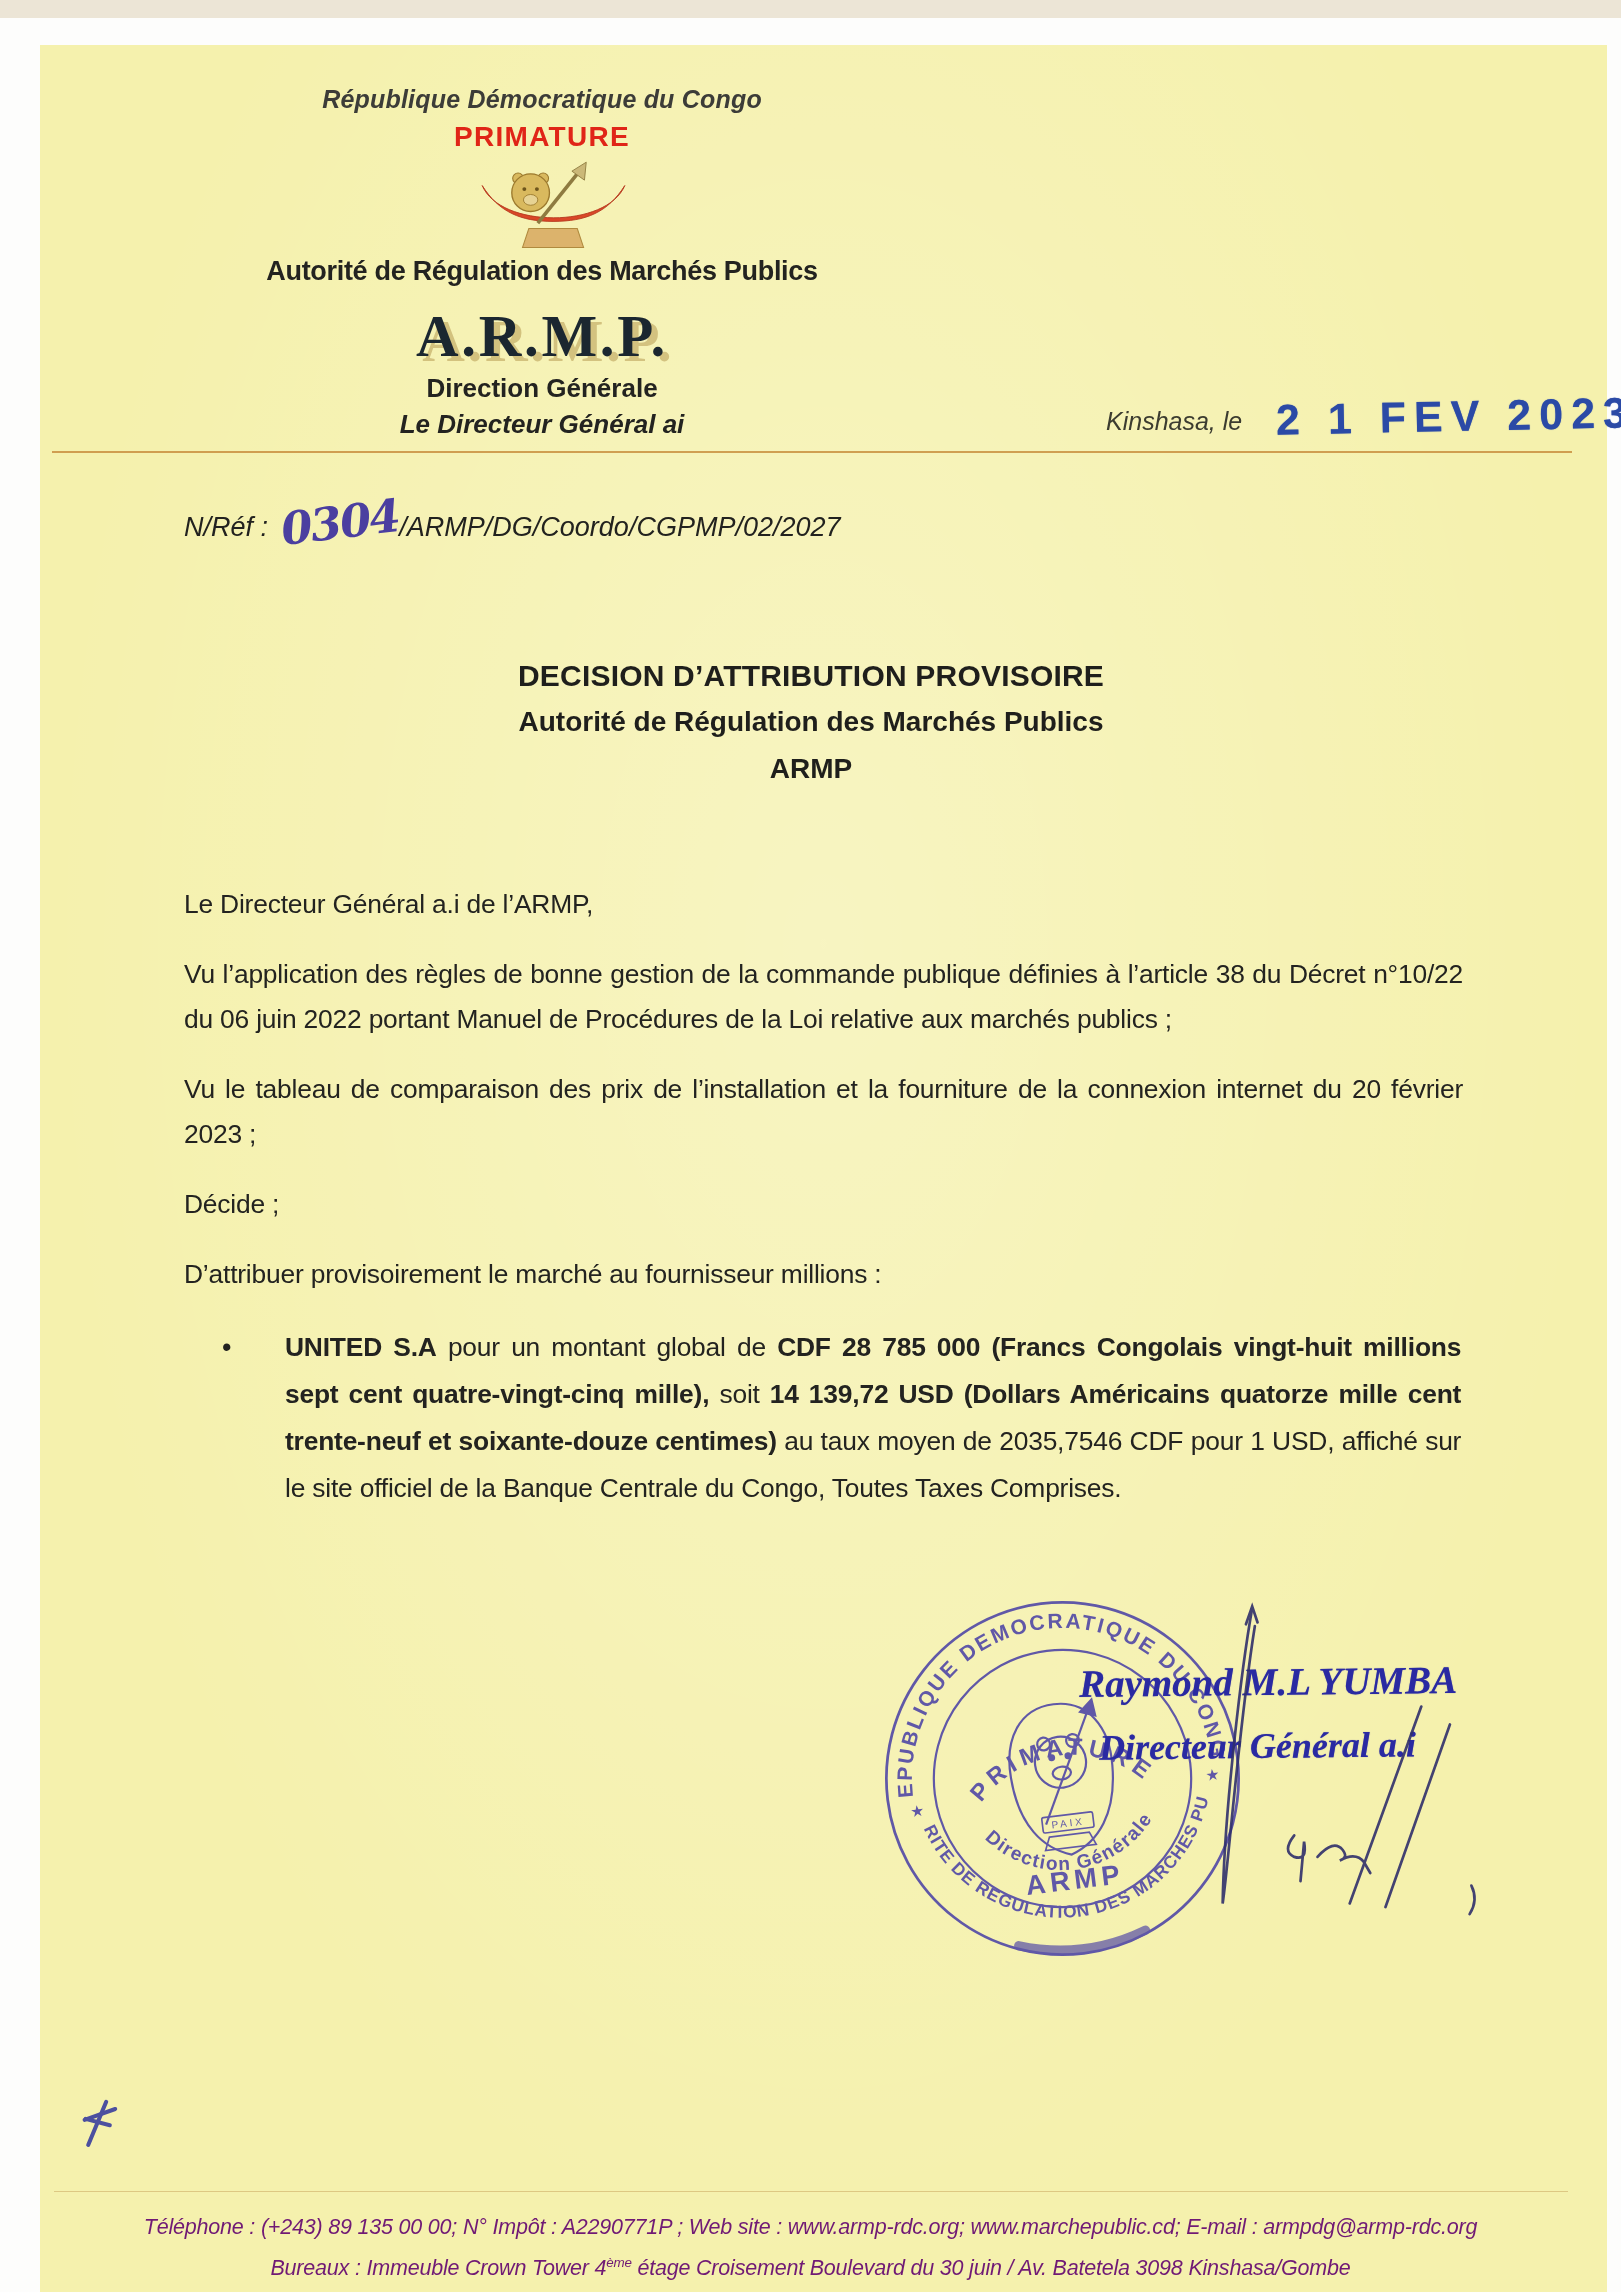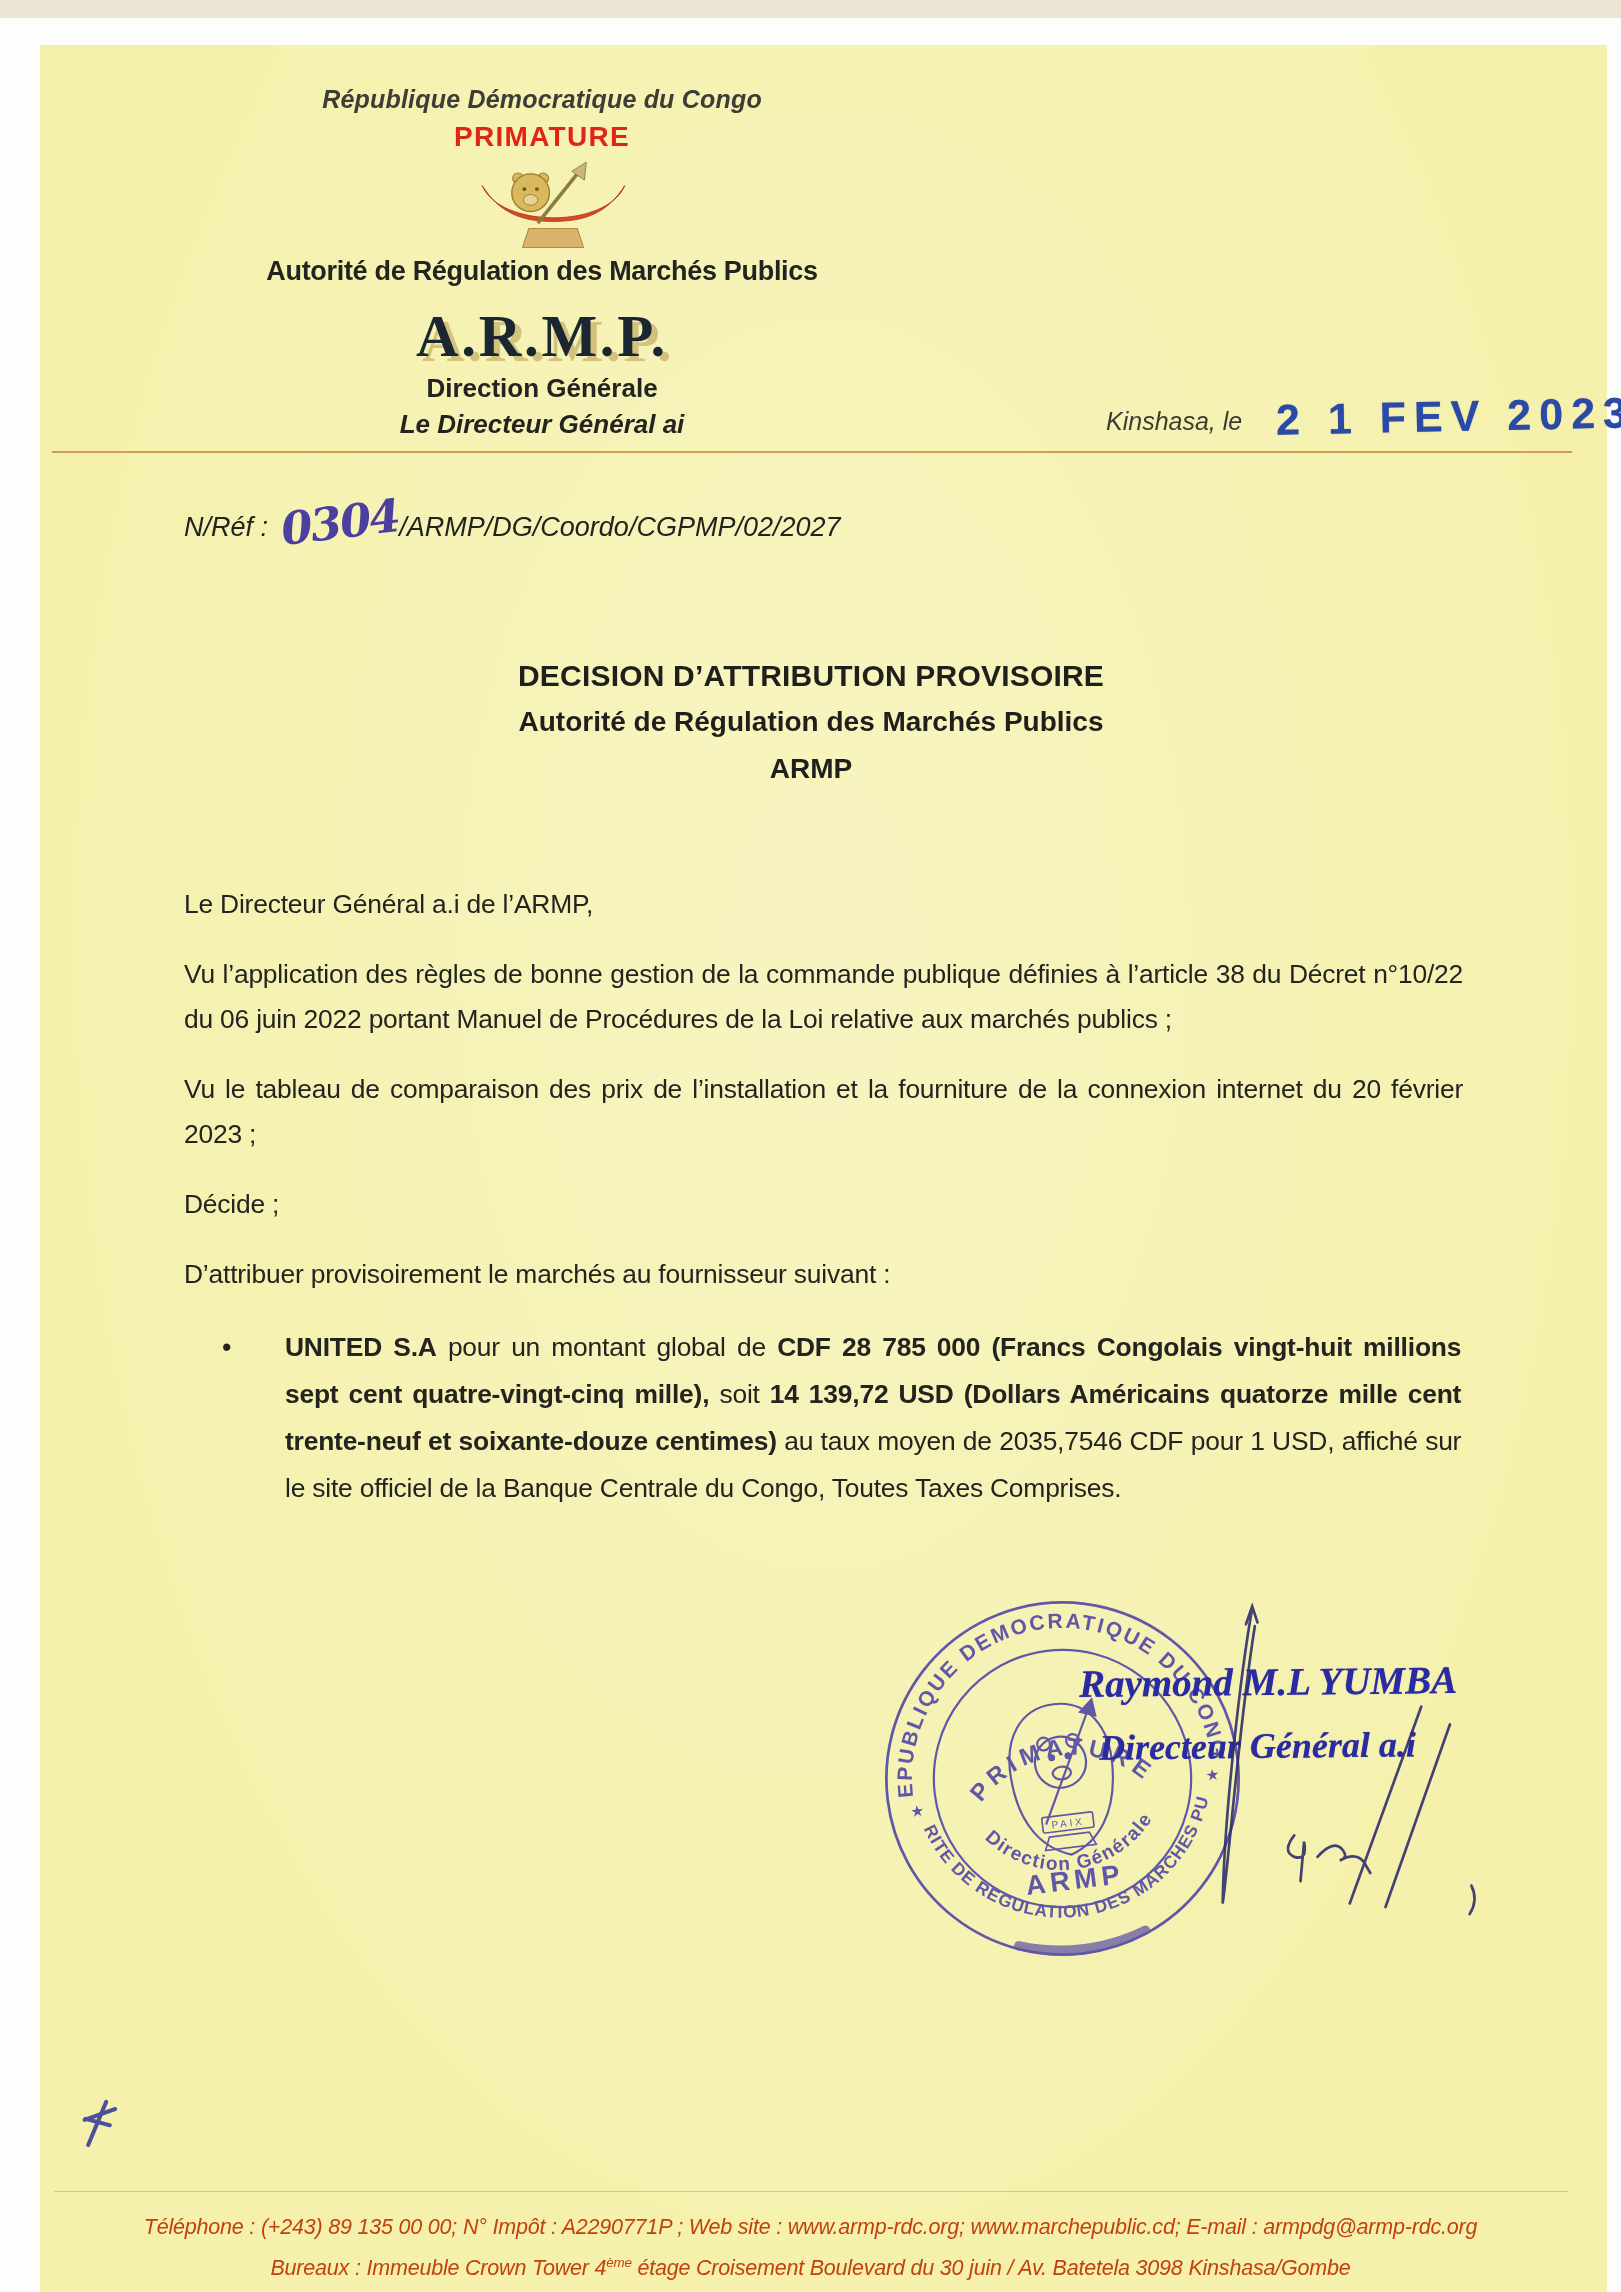--- a/index.html
+++ b/index.html
@@ -69,21 +69,21 @@
   }
   .signer-title{
     left:1099px;top:1725px;font-family:"Liberation Serif",serif;font-weight:bold;font-style:italic;
     font-size:36px;color:#2a2aa2;white-space:nowrap;transform:rotate(-.6deg);
     text-shadow:0 0 0.9px rgba(42,42,162,.6);
   }
   .signature-svg{left:1160px;top:1601px;width:349px;height:340px;}
   .pen-mark{left:72px;top:2091px;width:63px;height:63px;}
   
   .footer-rule{left:54px;top:2191px;width:1514px;height:0;border-top:1.8px solid rgba(194,150,80,.45);}
-  .footer{left:94px;top:2209px;width:1433px;text-align:center;color:#c2410c;font-style:italic;font-size:21.5px;line-height:36px;letter-spacing:-0.2px;}
+  .footer{left:94px;top:2209px;width:1433px;text-align:center;color:#701a75;font-style:italic;font-size:21.5px;line-height:36px;letter-spacing:-0.2px;}
   .footer sup{font-size:13.4px;}
 </style>
 </head>
 <body>
 
 <div class="abs scan-strip-top"></div>
 <div class="abs paper"></div>
 
 <div class="abs hdr">
   <div class="hdr-country">République Démocratique du Congo</div>
@@ -122,21 +122,21 @@
   <div class="title-l1">DECISION D’ATTRIBUTION PROVISOIRE</div>
   <div class="title-l2">Autorité de Régulation des Marchés Publics</div>
   <div class="title-l3">ARMP</div>
 </div>
 
 <div class="abs body-block">
   <p class="noj">Le Directeur Général a.i  de l’ARMP,</p>
   <p>Vu l’application des règles de bonne gestion de la commande publique définies à l’article 38 du Décret n°10/22 du 06 juin 2022 portant Manuel de Procédures de la Loi relative aux marchés publics ;</p>
   <p>Vu le tableau de comparaison des prix de l’installation et la fourniture de la connexion internet du 20 février 2023 ;</p>
   <p class="noj">Décide ;</p>
-  <p class="noj">D’attribuer provisoirement le marchés au fournisseur suivant :</p>
+  <p class="noj">D’attribuer provisoirement le marché au fournisseur millions :</p>
   <div class="bullet-row">
     <span class="bullet-dot">•</span>
     <div class="bullet-text">
       <span class="b">UNITED S.A</span><span> pour un montant global de </span><span class="b">CDF 28 785 000 (Francs Congolais vingt-huit millions sept cent quatre-vingt-cinq mille),</span><span> soit </span><span class="b">14 139,72 USD (Dollars Américains quatorze mille cent trente-neuf et soixante-douze centimes)</span><span> au taux moyen de 2035,7546 CDF pour 1 USD, affiché sur le site officiel de la Banque Centrale du Congo, Toutes Taxes Comprises.</span>
     </div>
   </div>
 </div>
 
 <svg class="abs round-stamp" viewBox="0 0 400 400">
   <defs>

